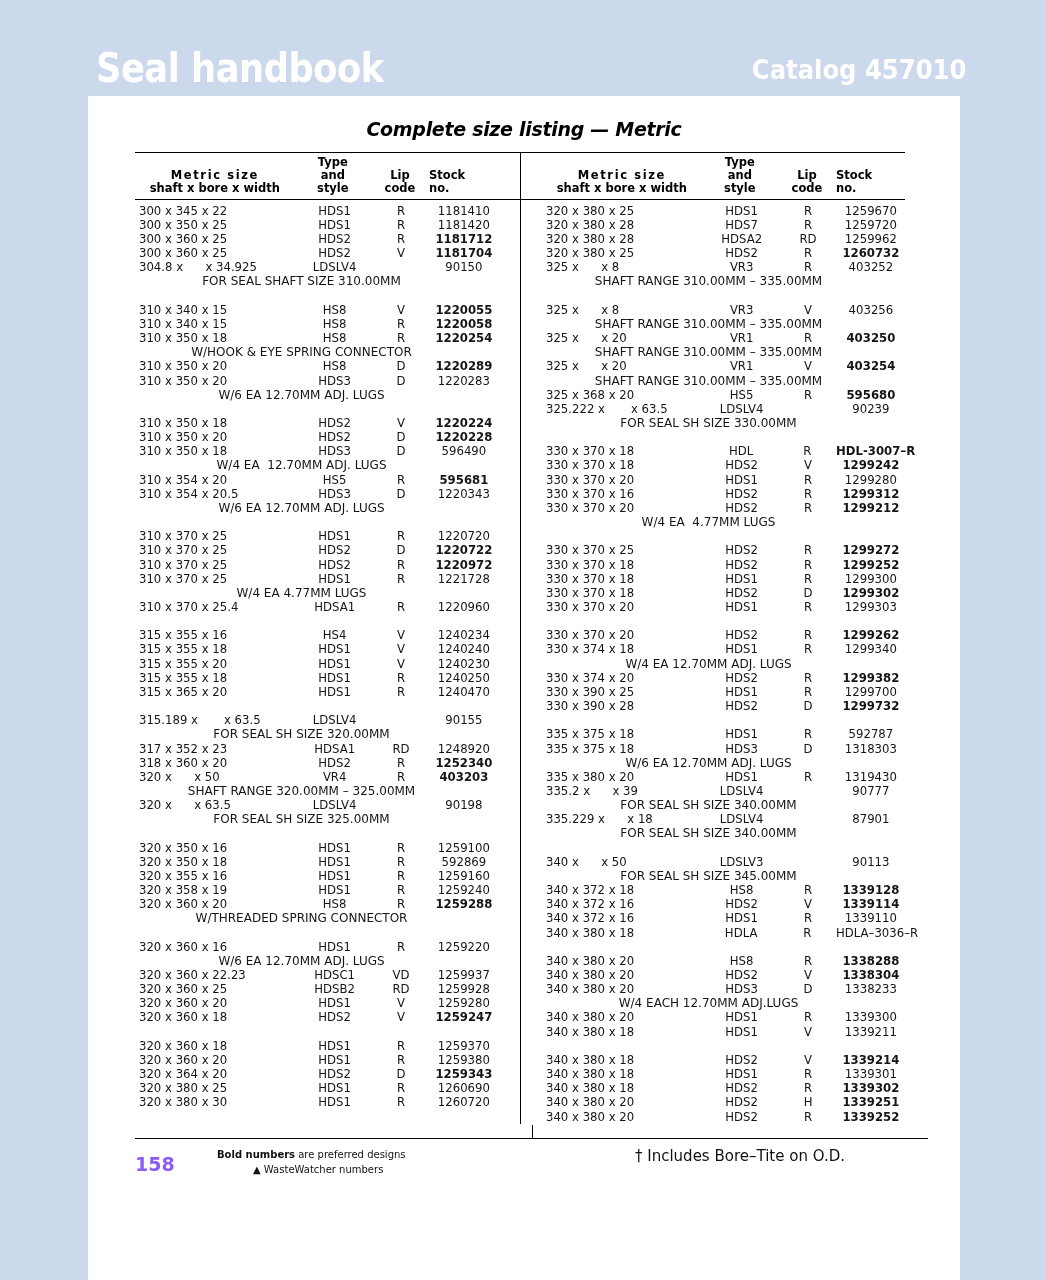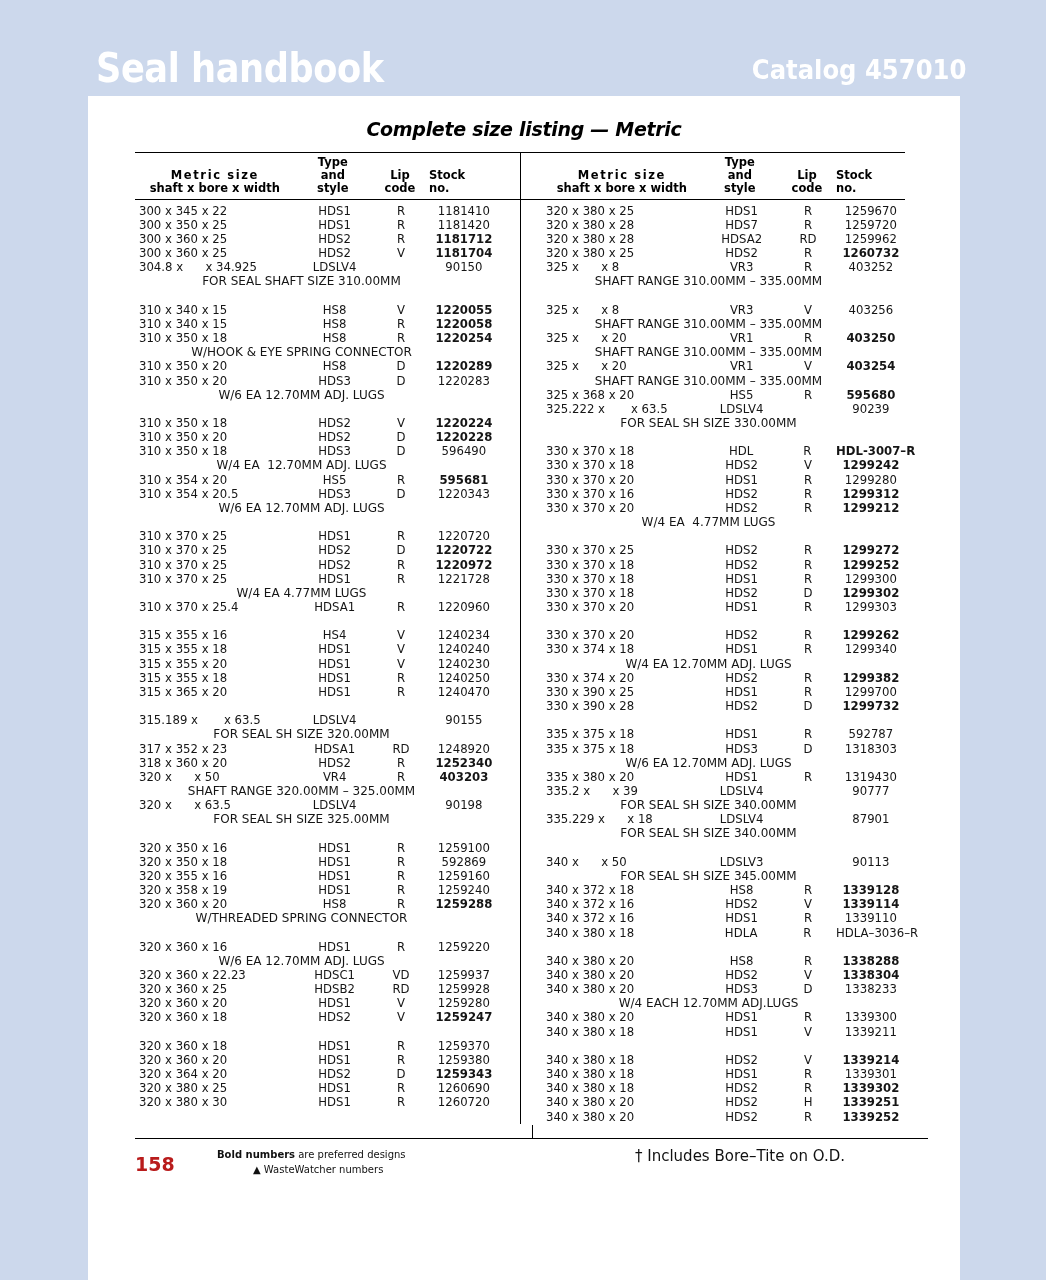--- a/index.html
+++ b/index.html
@@ -130,21 +130,21 @@
   .footrule{ border-top:1.6px solid #000; }
   .foot{
     display:flex;
     align-items:flex-start;
     padding-top:8px;
     position:relative;
   }
   .pagenum{
     font-size:19px;
     font-weight:bold;
-    color:#b91c1c;
+    color:#8b5cf6;
     font-family:"DejaVu Sans", sans-serif;
     width:82px;
     padding-top:6px;
   }
   .footnotes{
     font-size:10px;
     line-height:15px;
     color:#111;
     font-family:"DejaVu Sans", sans-serif;
   }

